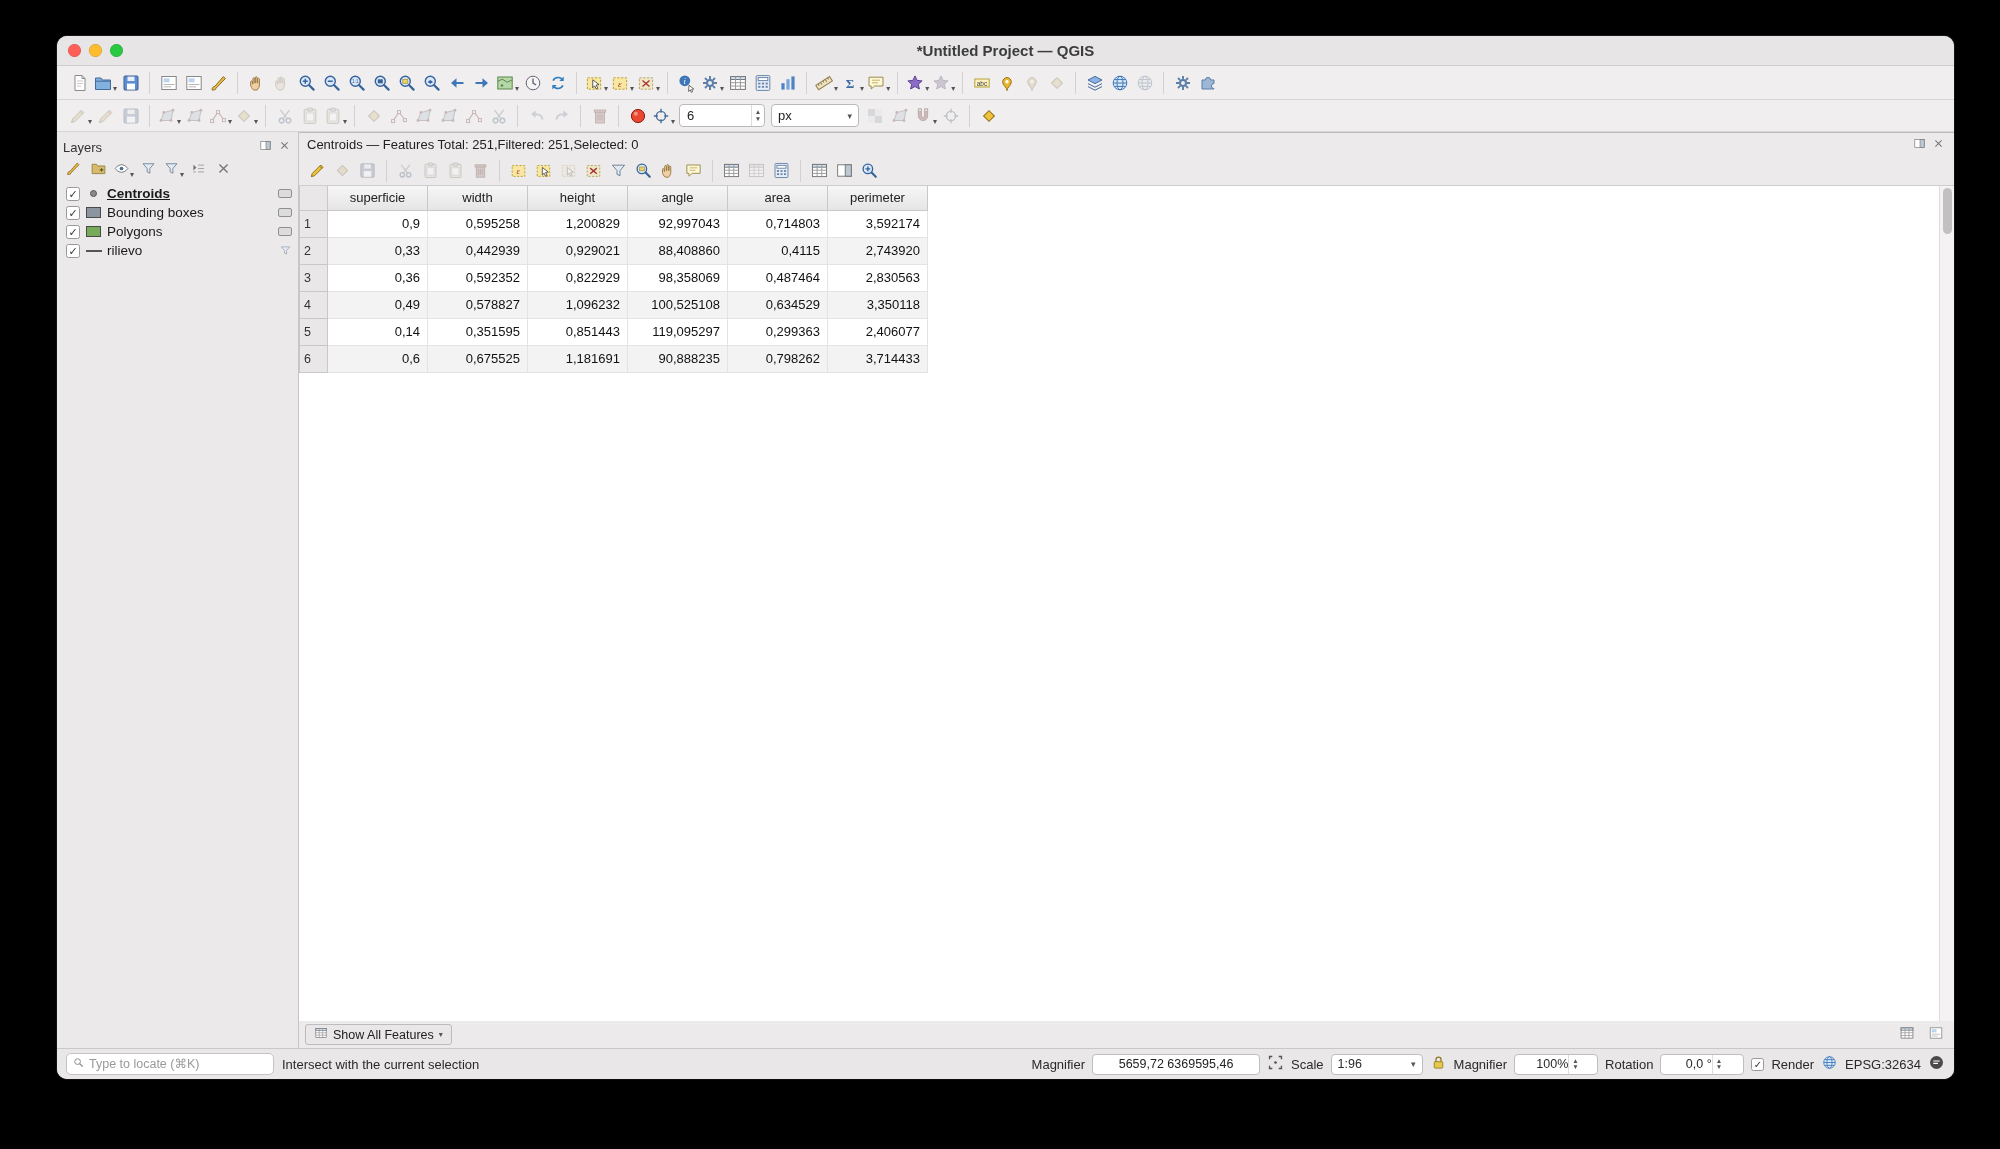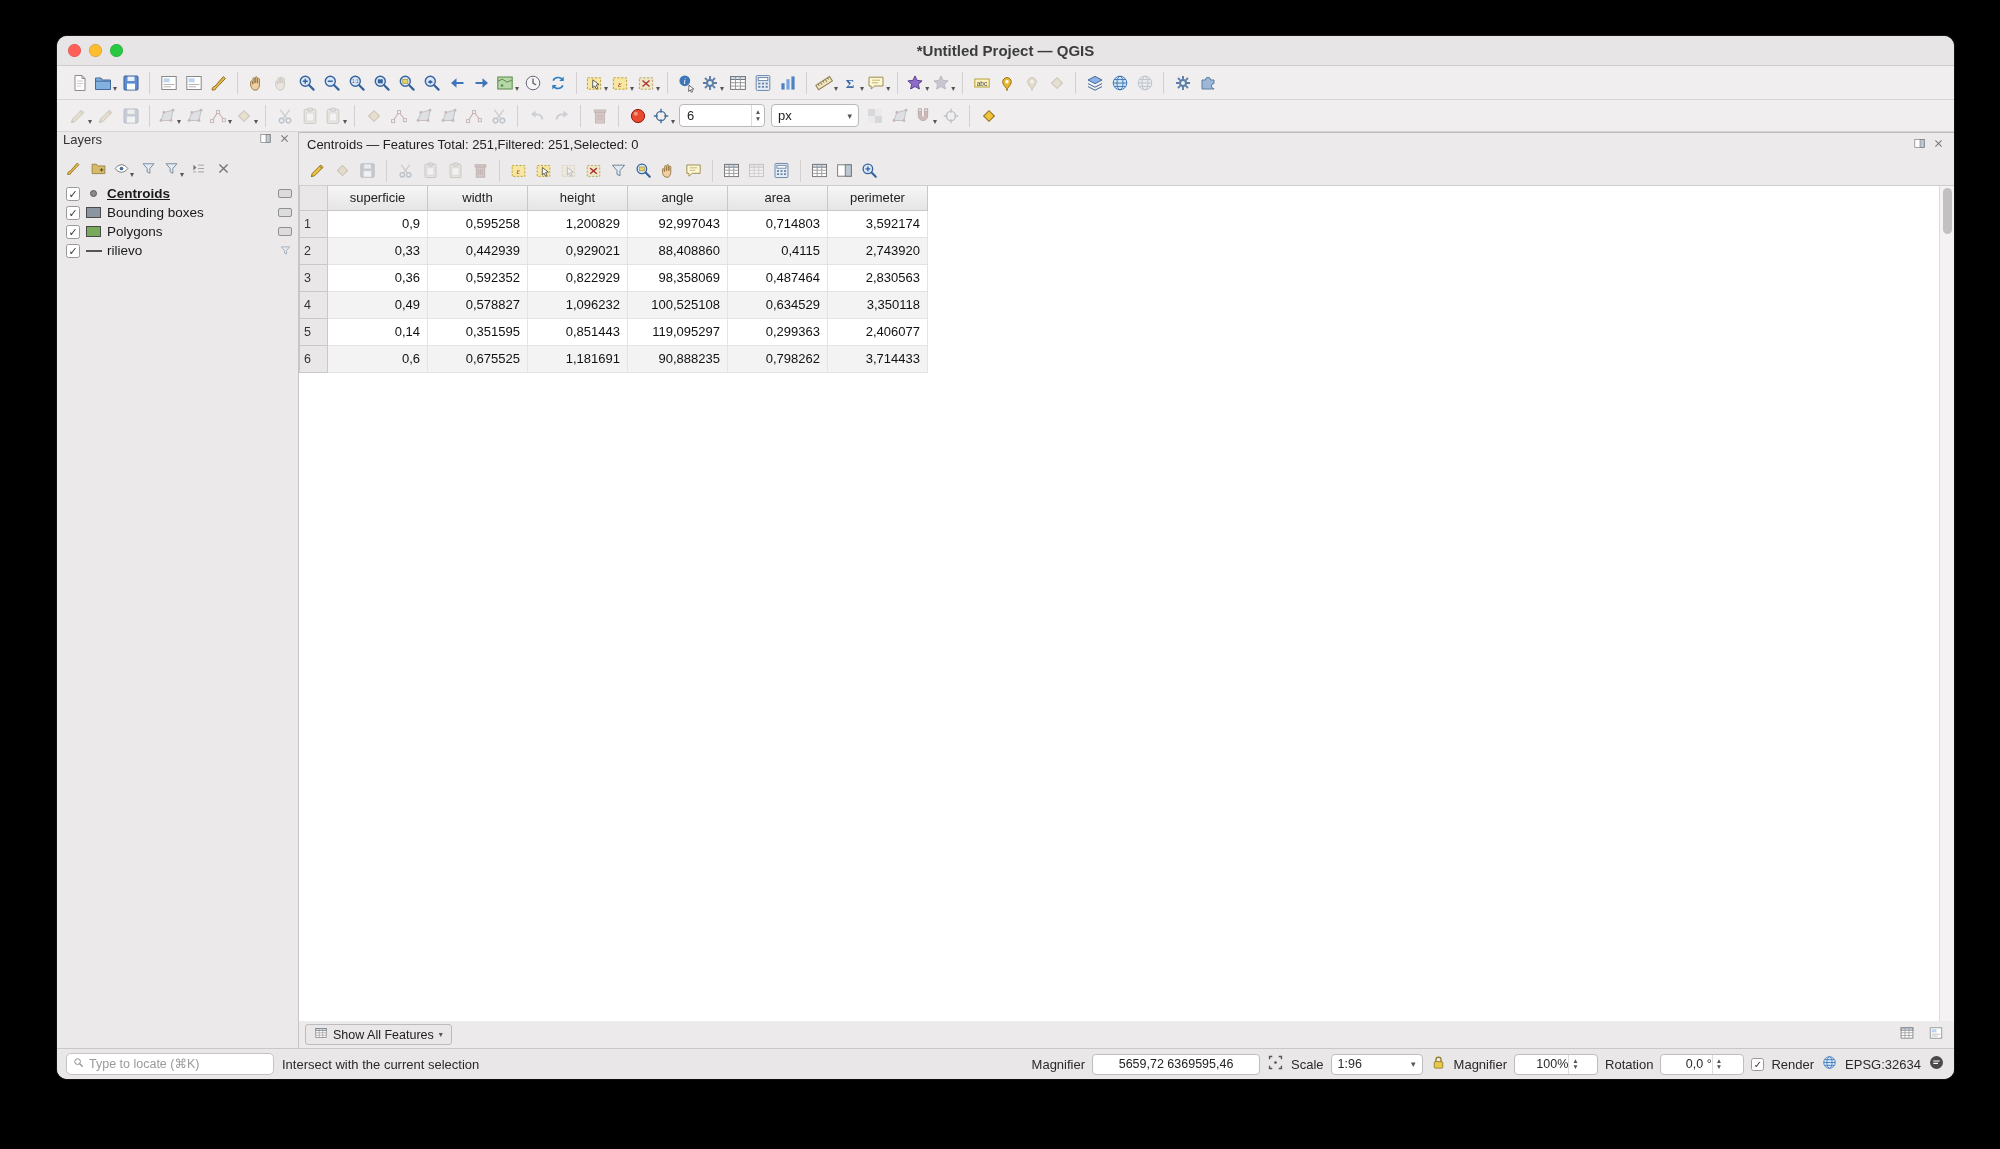--- a/index.html
+++ b/index.html
@@ -22,21 +22,21 @@
   svg.dim{opacity:.33;filter:grayscale(.6);}
   .spin,.combo{display:inline-flex;align-items:center;background:#fff;border:1px solid #b9b9b9;border-radius:4px;height:23px;margin:0 3px;font-size:13px;color:#222;}
   .spin{width:86px;justify-content:space-between;padding-left:7px;}
   .spinarrows{display:inline-flex;flex-direction:column;justify-content:center;line-height:1;border-left:1px solid #dcdcdc;height:100%;padding:0 3px;}
   .spinarrows i{font-style:normal;font-size:6.5px;color:#555;}
   .combo{width:88px;justify-content:space-between;padding:0 6px;}
   .combo .caret{font-size:9px;padding:0;align-self:center;}
   
   .content{flex:1;display:flex;min-height:0;}
   .dock-left{width:242px;background:#ebe9e9;border-right:1px solid #c6c4c4;display:flex;flex-direction:column;flex:0 0 auto;}
-  .panel-header{height:23px;display:flex;align-items:flex-start;padding:0 6px;font-size:13px;color:#333;flex:0 0 auto;}
+  .panel-header{height:23px;display:flex;align-items:flex-end;padding:0 6px;font-size:13px;color:#333;flex:0 0 auto;}
   .ph-icons{margin-left:auto;display:flex;gap:3px;align-items:center;}
   .ph-icons .tbtn{min-width:16px;height:16px;}
   .ph-icons svg{width:13px;height:13px;}
   .panel-toolbar{height:27px;display:flex;align-items:center;padding:0 4px;gap:0;flex:0 0 auto;}
   .panel-toolbar .tbtn svg{width:17px;height:17px;}
   .layer-tree{flex:1;padding-top:2px;}
   .layer-row{display:flex;align-items:center;height:19px;padding:0 6px 0 9px;font-size:13.5px;color:#1a1a1a;gap:5px;}
   .cb{width:14px;height:14px;background:#fff;border:1px solid #999;border-radius:2.5px;font-size:11px;line-height:12px;text-align:center;color:#333;flex:0 0 auto;}
   .sym{width:17px;display:flex;justify-content:center;flex:0 0 auto;}
   .sym-dot{width:7px;height:7px;border-radius:50%;border:1px solid #555;display:block;}

